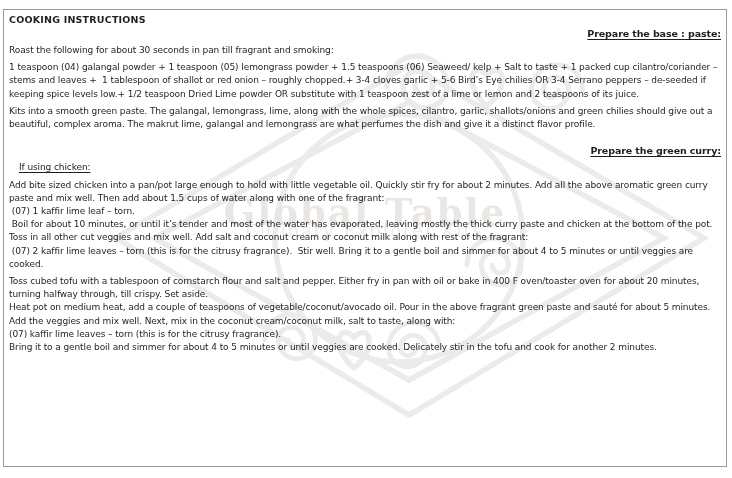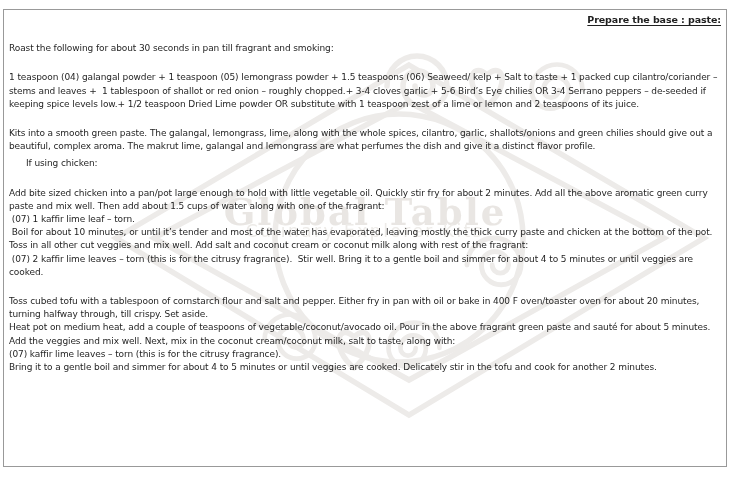--- a/index.html
+++ b/index.html
@@ -29,22 +29,22 @@
   }
   
   .content{
     position:relative;z-index:1;height:100%;box-sizing:border-box;
     padding:3px 5px 2px 5px;overflow:hidden;
     color:var(--text);font-size:9px;line-height:13.2px;letter-spacing:-0.1px;
   }
   .title{font-weight:bold;font-size:9.5px;letter-spacing:0.2px;margin:0 0 0.5px 0;}
   .heading{font-weight:bold;font-size:9.5px;text-decoration:underline;
            text-underline-offset:2px;margin:0 0 4px 0;text-align:right;}
-  .subheading{text-underline-offset:2px;margin:0 0 4px 17px;}
-  .para{margin:16px 0 4px 0;white-space:pre-wrap;}
+  .subheading{text-decoration:underline;text-underline-offset:2px;margin:0 0 4px 10px;}
+  .para{margin:4px 0 4px 0;white-space:pre-wrap;}
   .gap-before{margin-top:13px;}
 </style>
 </head>
 <body>
 
 <div class="page">
 
   <div class="watermark">
     <svg class="wm-ornament" width="724" height="456" viewBox="0 0 724 456" fill="none" stroke="#edebe9" stroke-width="5.5" stroke-linecap="round">
       <defs>
@@ -69,25 +69,27 @@
 
       <use href="#spiral" transform="translate(286,330) scale(0.85)"></use>
       <use href="#heartmotif" transform="translate(350,332)"></use>
       <use href="#spiral" transform="translate(410,338) scale(-0.85,0.85)"></use>
     </svg>
     <div class="wm-brand">Global Table</div>
     <div class="wm-tagline">Culinary Explorer Kits</div>
   </div>
 
   <div class="content">
+    <div class="title">COOKING INSTRUCTIONS</div>
     <div>
         <div class="heading">Prepare the base : paste:</div>
         <div class="para">Roast the following for about 30 seconds in pan till fragrant and smoking:</div>
         <div class="para">1 teaspoon (04) galangal powder + 1 teaspoon (05) lemongrass powder + 1.5 teaspoons (06) Seaweed/ kelp + Salt to taste + 1 packed cup cilantro/coriander – stems and leaves +  1 tablespoon of shallot or red onion – roughly chopped.+ 3-4 cloves garlic + 5-6 Bird’s Eye chilies OR 3-4 Serrano peppers – de-seeded if keeping spice levels low.+ 1/2 teaspoon Dried Lime powder OR substitute with 1 teaspoon zest of a lime or lemon and 2 teaspoons of its juice.</div>
         <div class="para">Kits into a smooth green paste. The galangal, lemongrass, lime, along with the whole spices, cilantro, garlic, shallots/onions and green chilies should give out a beautiful, complex aroma. The makrut lime, galangal and lemongrass are what perfumes the dish and give it a distinct flavor profile.</div>
+        <div class="heading gap-before">Prepare the green curry:</div>
         <div class="subheading">If using chicken:</div>
         <div class="para">Add bite sized chicken into a pan/pot large enough to hold with little vegetable oil. Quickly stir fry for about 2 minutes. Add all the above aromatic green curry paste and mix well. Then add about 1.5 cups of water along with one of the fragrant:
  (07) 1 kaffir lime leaf – torn.
  Boil for about 10 minutes, or until it’s tender and most of the water has evaporated, leaving mostly the thick curry paste and chicken at the bottom of the pot. Toss in all other cut veggies and mix well. Add salt and coconut cream or coconut milk along with rest of the fragrant:
  (07) 2 kaffir lime leaves – torn (this is for the citrusy fragrance).  Stir well. Bring it to a gentle boil and simmer for about 4 to 5 minutes or until veggies are cooked.</div>
         <div class="para">Toss cubed tofu with a tablespoon of cornstarch flour and salt and pepper. Either fry in pan with oil or bake in 400 F oven/toaster oven for about 20 minutes, turning halfway through, till crispy. Set aside.
 Heat pot on medium heat, add a couple of teaspoons of vegetable/coconut/avocado oil. Pour in the above fragrant green paste and sauté for about 5 minutes. Add the veggies and mix well. Next, mix in the coconut cream/coconut milk, salt to taste, along with:
 (07) kaffir lime leaves – torn (this is for the citrusy fragrance).
 Bring it to a gentle boil and simmer for about 4 to 5 minutes or until veggies are cooked. Delicately stir in the tofu and cook for another 2 minutes.</div>
       </div>

